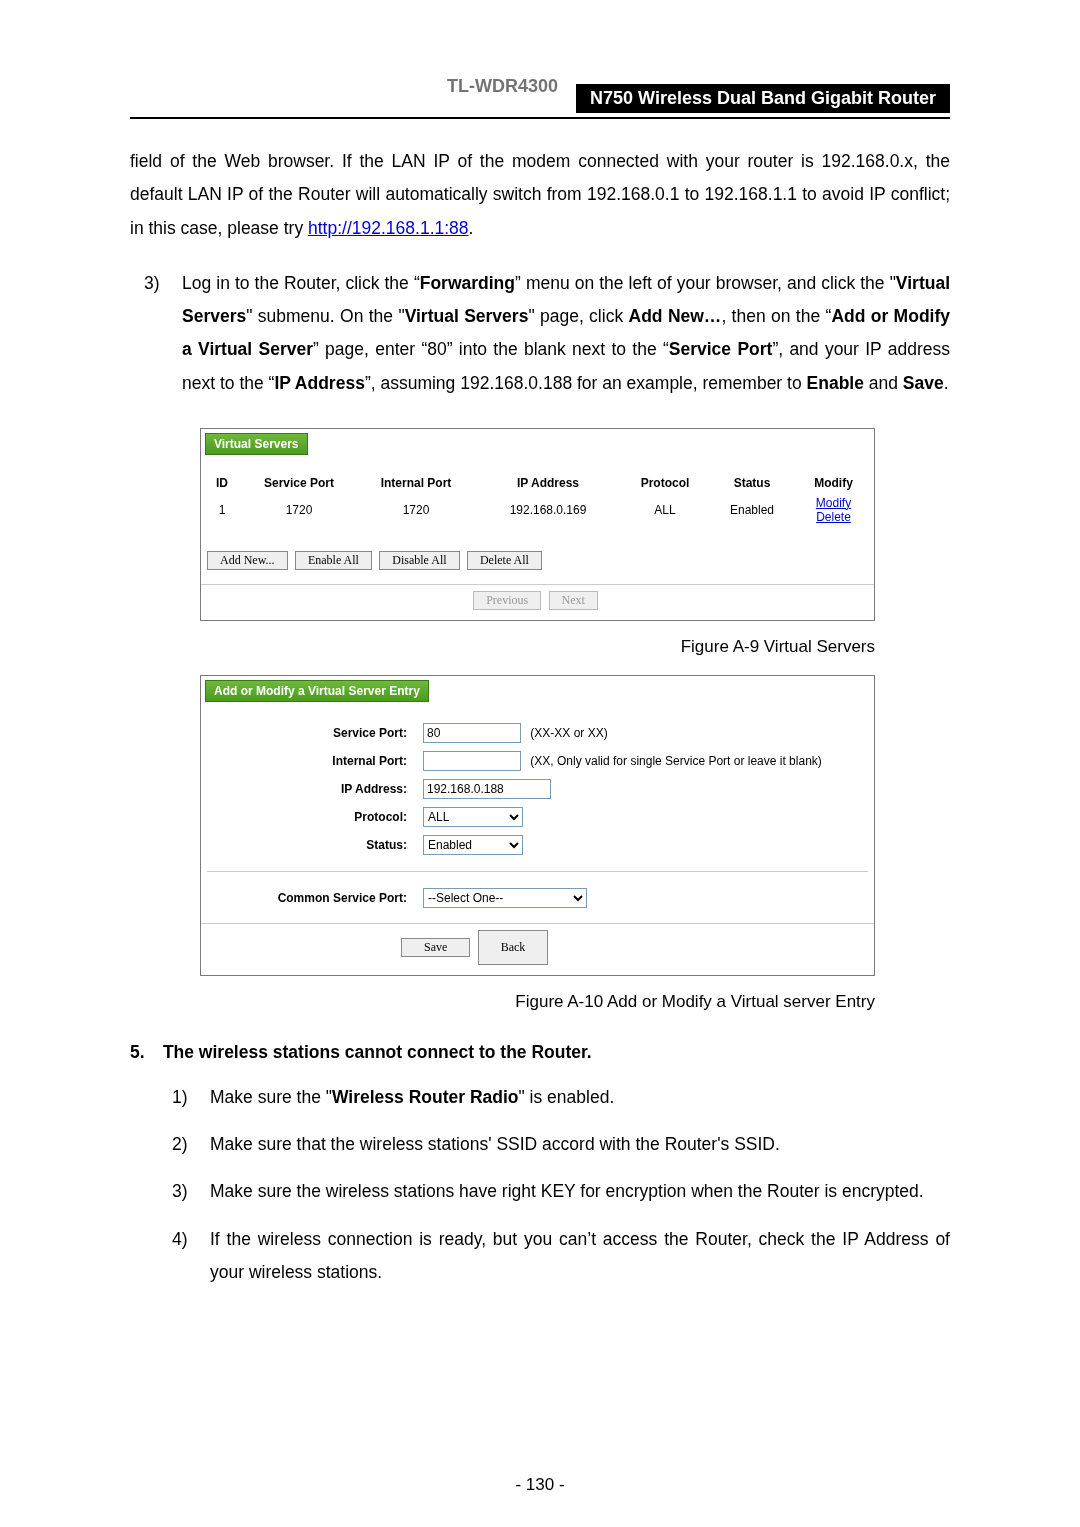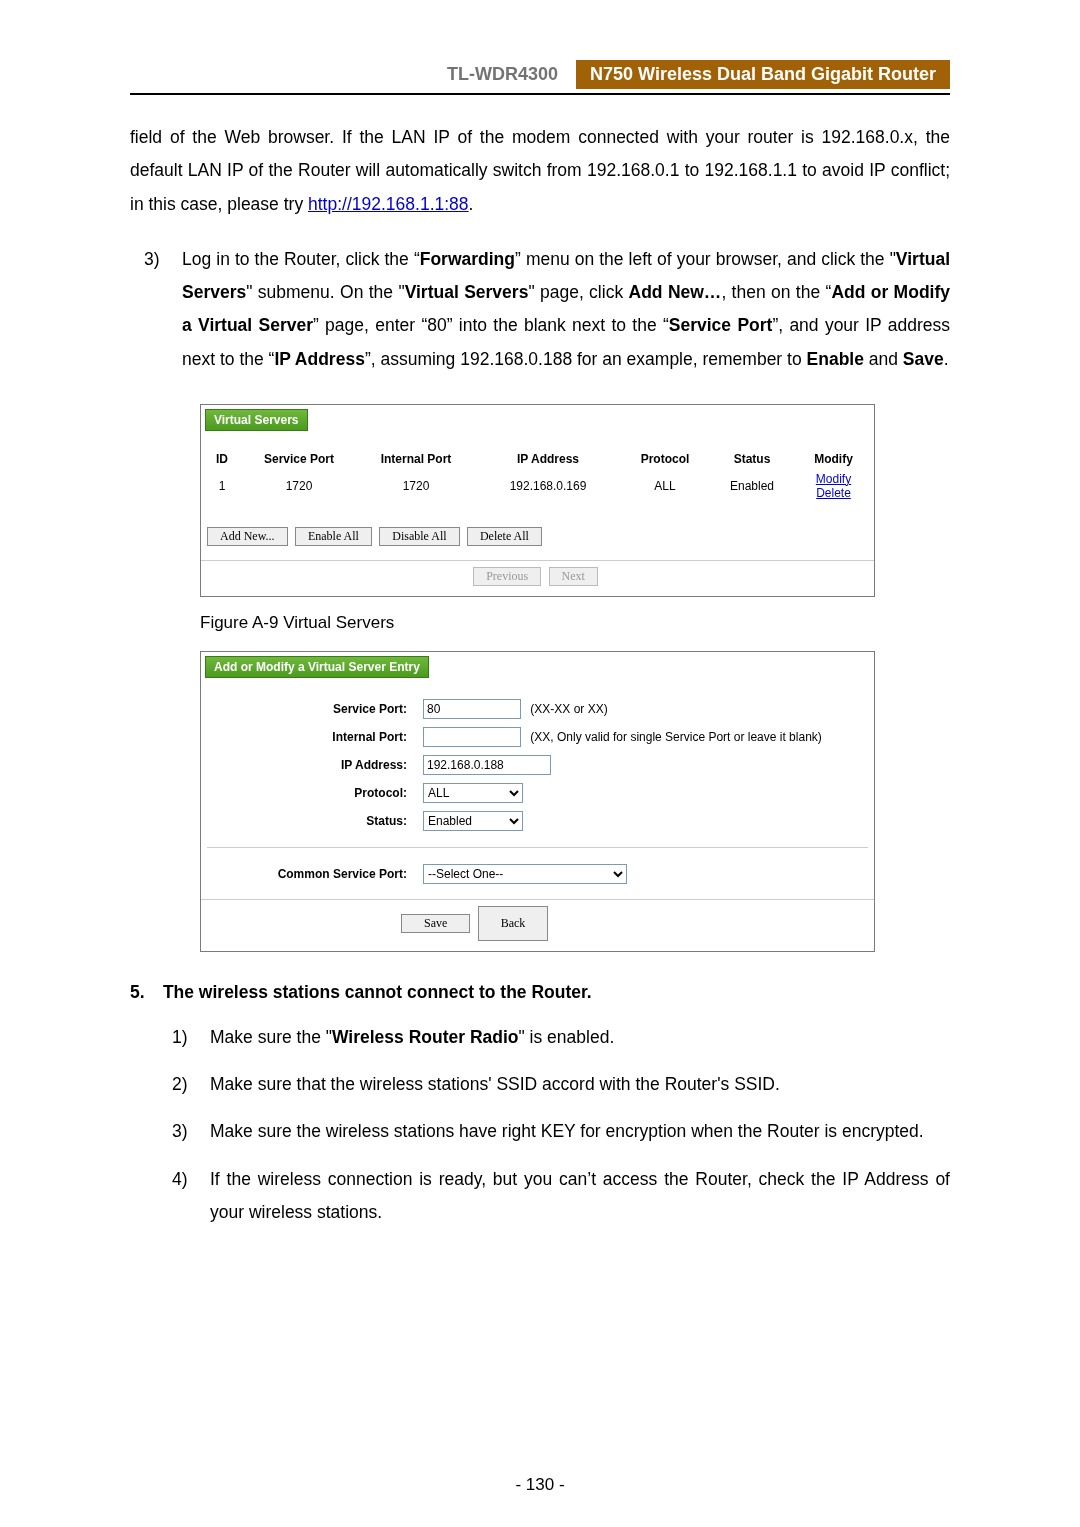--- a/index.html
+++ b/index.html
@@ -22,23 +22,24 @@
     align-items: center;
     gap: 0;
     font-size: 18px;
     font-weight: bold;
   }
   .hdr .model {
     padding: 4px 18px 4px 0;
     color: #737373;
   }
   .hdr .prod {
-    background: #a16207;
+    background: #000000;
     color: #fff;
     padding: 4px 14px;
+    margin-top: 24px;
   }
   .hr {
     border: none;
     border-top: 2.5px solid #000;
     margin: 4px 0 26px 0;
   }
   .body-text {
     font-size: 17.5px;
     line-height: 1.9;
     color: #000;
@@ -80,21 +81,21 @@
     font-family: Liberation Serif, serif;
     font-size: 12px;
     background: #efefef;
     border: 1px solid #888;
     padding: 1px 12px;
     margin-right: 4px;
     cursor: pointer;
   }
   .btn.dis { color: #999; border-color: #bbb; }
   .navrow { text-align: center; padding: 6px 0 10px 0; border-top: 1px solid #ccc; margin-top: 10px; }
-  .caption { text-align: left; font-size: 17px; margin: 16px 0 18px 0; }
+  .caption { text-align: right; font-size: 17px; margin: 16px 0 18px 0; }
   .formtbl { margin: 16px 0 10px 0; width: 100%; }
   .formtbl td { padding: 3px 4px; font-size: 12px; vertical-align: middle; }
   .formtbl td.l { text-align: right; font-weight: bold; width: 200px; padding-right: 10px; }
   .inp {
     font-family: Tahoma, Arial, sans-serif;
     font-size: 12px;
     border: 1px solid #7a9ab5;
     padding: 1px 3px;
     height: 16px;
     box-sizing: content-box;
@@ -209,29 +210,30 @@
           <td class="l">Status:</td>
           <td><select class="sel" style="width:100px"><option>Enabled</option></select></td>
         </tr>
         <tr>
               <td colspan="2">
                 <div class="formsep"></div>
               </td>
             </tr>
         <tr>
           <td class="l">Common Service Port:</td>
-          <td><select class="sel" style="width:204px"><option>--Select One--</option></select></td>
+          <td><select class="sel" style="width:164px"><option>--Select One--</option></select></td>
         </tr>
       </tbody>
         </table>
       <div class="navrow" style="text-align:left; padding-left:200px">
         <button class="btn" style="padding:1px 22px">Save</button>
         <button class="btn" style="padding:9px 22px">Back</button>
       </div>
     </div>
+    <div class="caption">Figure A-10 Add or Modify a Virtual server Entry</div>
   </div>
 
   <div class="q5">
     <span class="num">5.</span>
     <span>The wireless stations cannot connect to the Router.</span>
   </div>
 
   <div class="sublist">
     <div class="item">
       <span class="sn">1)</span>

